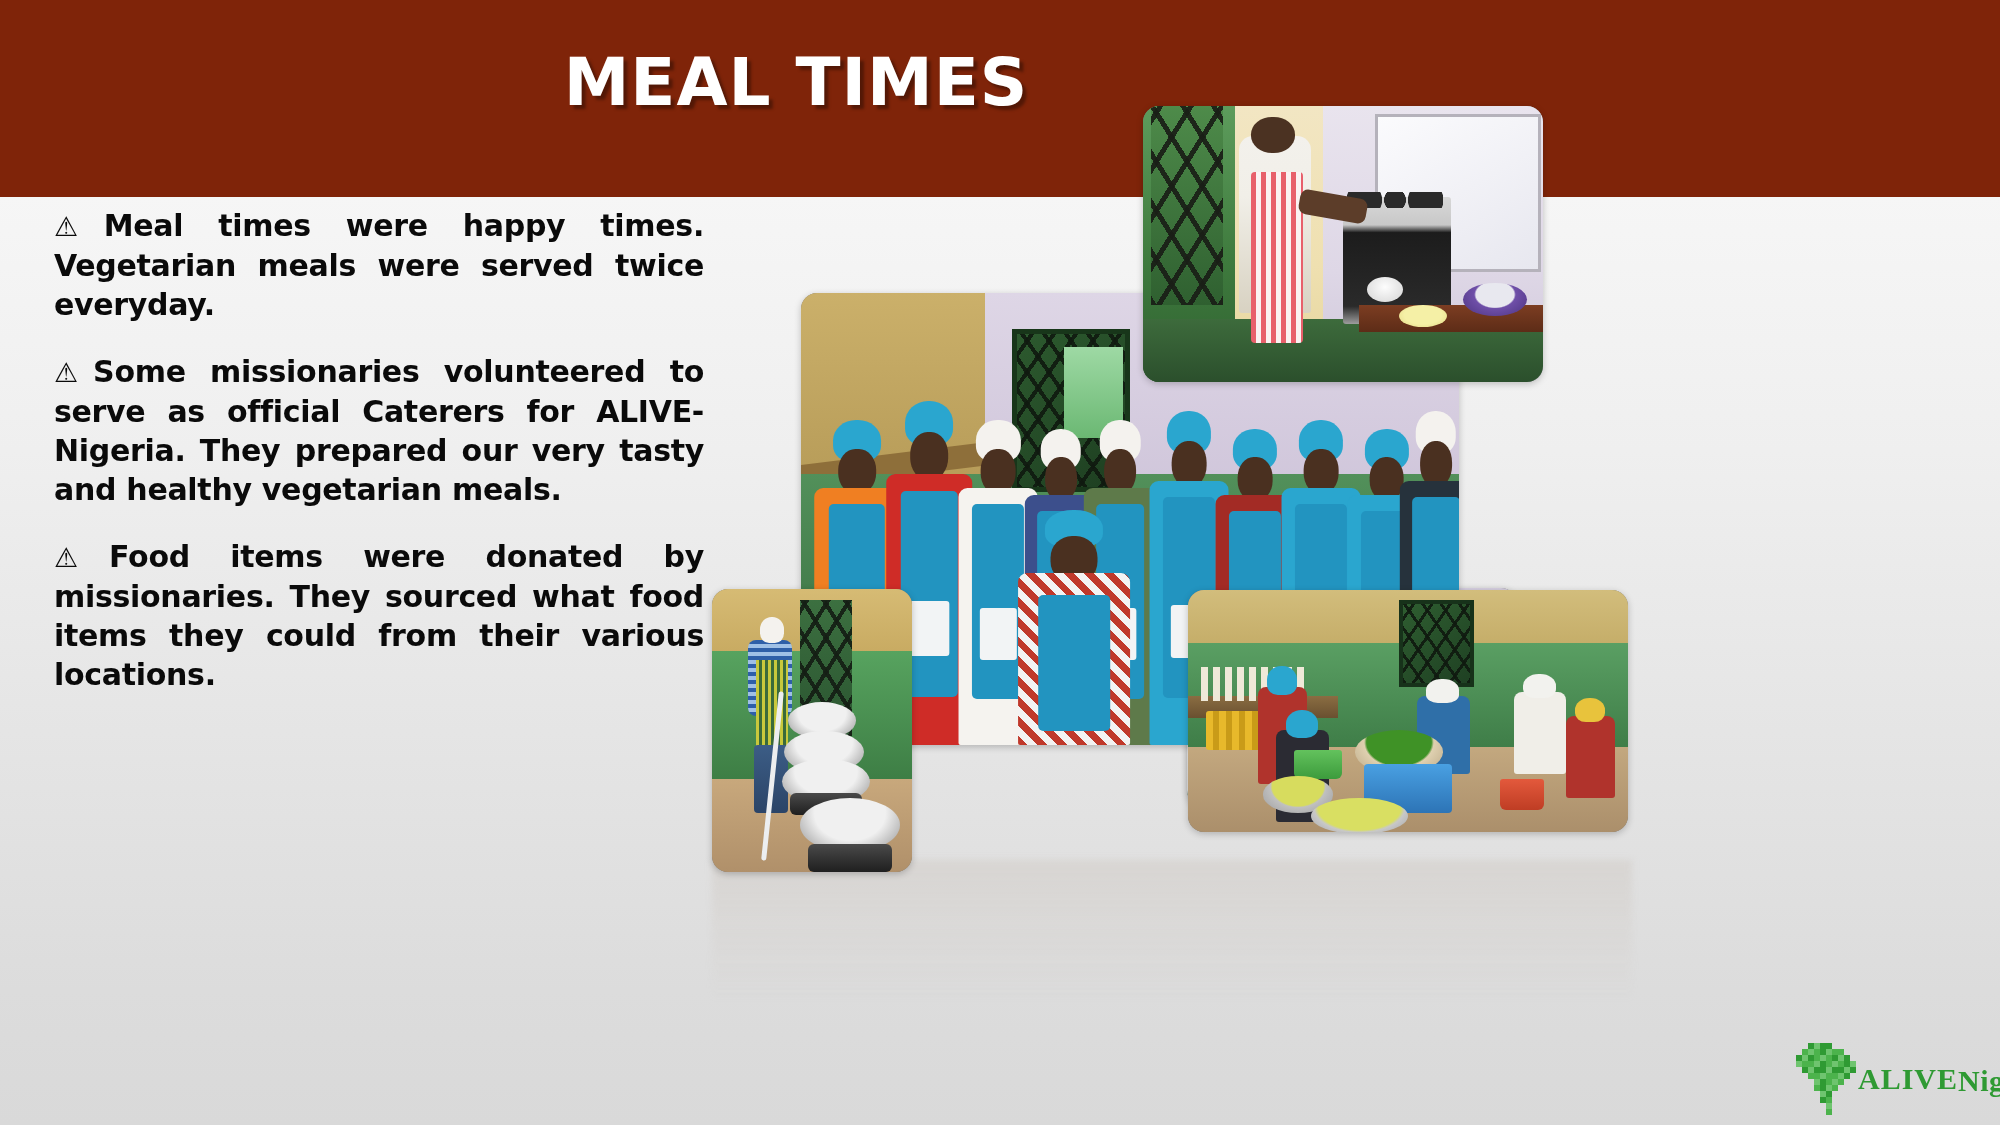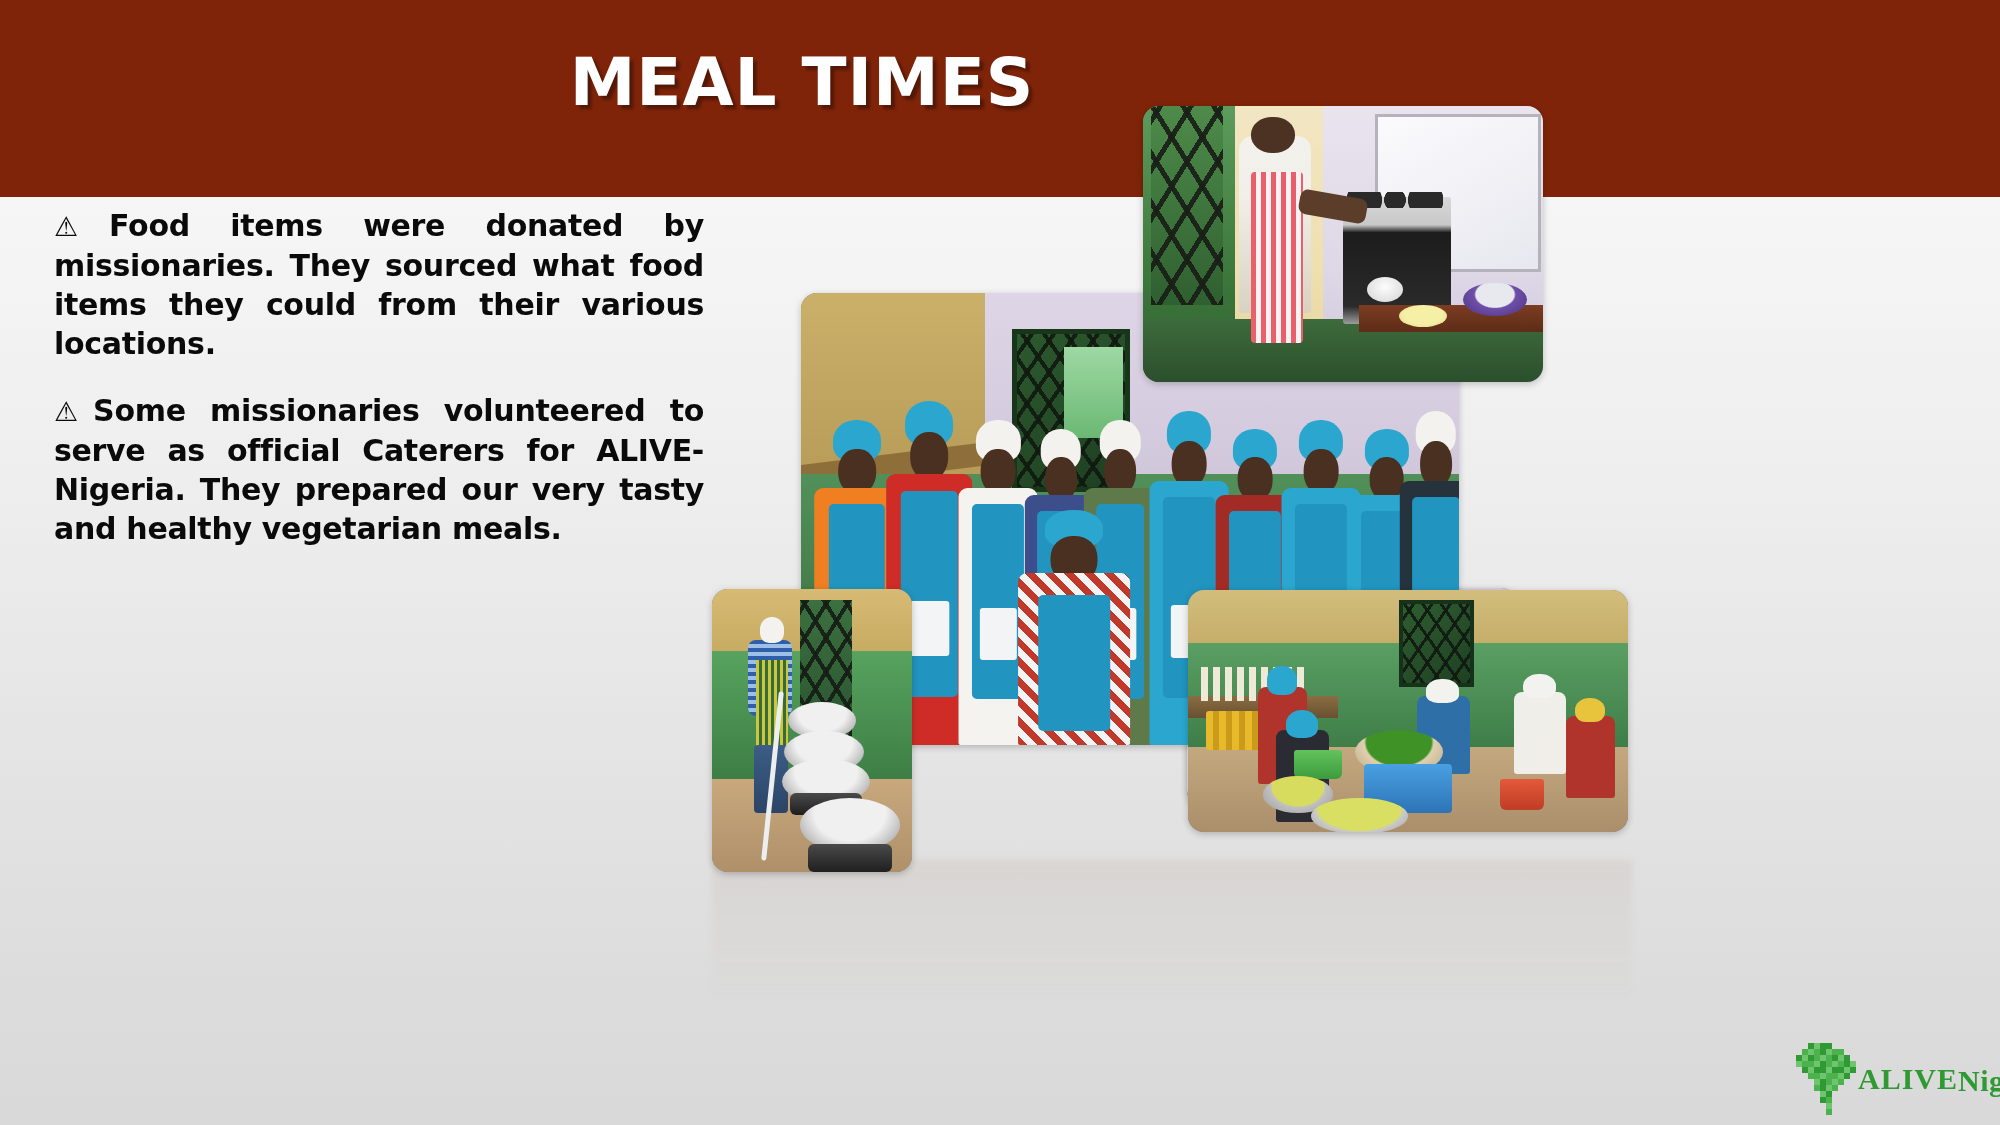--- a/index.html
+++ b/index.html
@@ -34,21 +34,21 @@
   .header-band-right {
     position: absolute;
     left: 1438px;
     top: 0;
     width: 562px;
     height: 197px;
     background: #7f2409;
   }
   .slide-title {
     position: absolute;
-    left: 17px;
+    left: 11px;
     top: 44px;
     width: 1570px;
     text-align: center;
     color: #ffffff;
     font-family: "DejaVu Sans", sans-serif;
     font-weight: bold;
     font-size: 66px;
     letter-spacing: 1px;
     text-shadow: 4px 4px 3px rgba(0,0,0,0.35);
     z-index: 40;
@@ -482,24 +482,27 @@
       <div class="pot" style="left:44%;top:74%;width:50%;height:19%"></div>
       <div class="pot-base" style="left:48%;top:90%;width:42%;height:10%"></div>
       <div class="hose"></div>
     </div>
   </div>
 
   <div class="reflection"></div>
 
   <div class="text-col">
     <p class="para">
-      <span class="bullet-glyph">⚠</span><span>Food items were donated by missionaries. They sourced what food items they could from their various locations.</span>
+      <span class="bullet-glyph">⚠</span><span>Meal times were happy times. Vegetarian meals were served twice everyday.</span>
     </p>
     <p class="para">
       <span class="bullet-glyph">⚠</span><span>Some missionaries volunteered to serve as official Caterers for ALIVE-Nigeria. They prepared our very tasty and healthy vegetarian meals.</span>
+    </p>
+    <p class="para">
+      <span class="bullet-glyph">⚠</span><span>Food items were donated by missionaries. They sourced what food items they could from their various locations.</span>
     </p>
   </div>
 
   <div class="logo">
     <div class="logo-map" id="logo-map">
         <i class="px" style="left: 12px; top: 0px; background: rgb(47, 154, 51);"></i>
         <i class="px" style="left: 18px; top: 0px; background: rgb(111, 196, 111);"></i>
         <i class="px" style="left: 24px; top: 0px; background: rgb(47, 154, 51);"></i>
         <i class="px" style="left: 30px; top: 0px; background: rgb(47, 154, 51);"></i>
         <i class="px" style="left: 6px; top: 6px; background: rgb(76, 179, 76);"></i>

